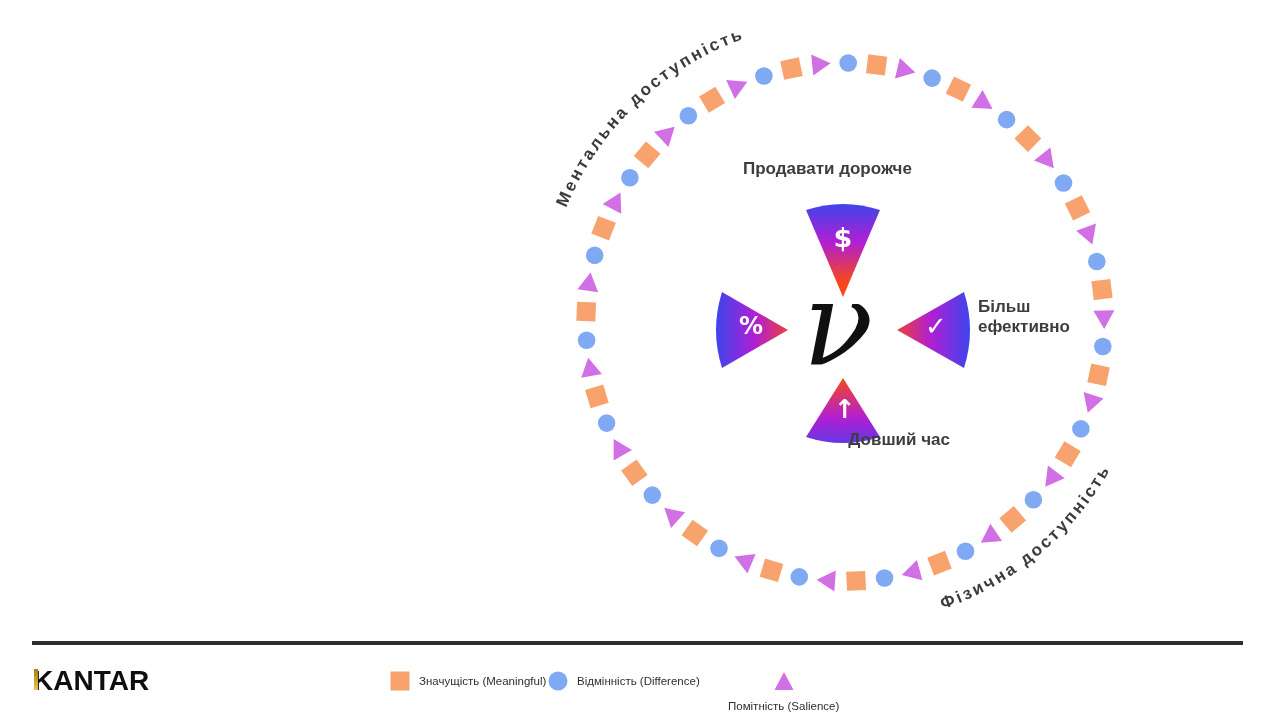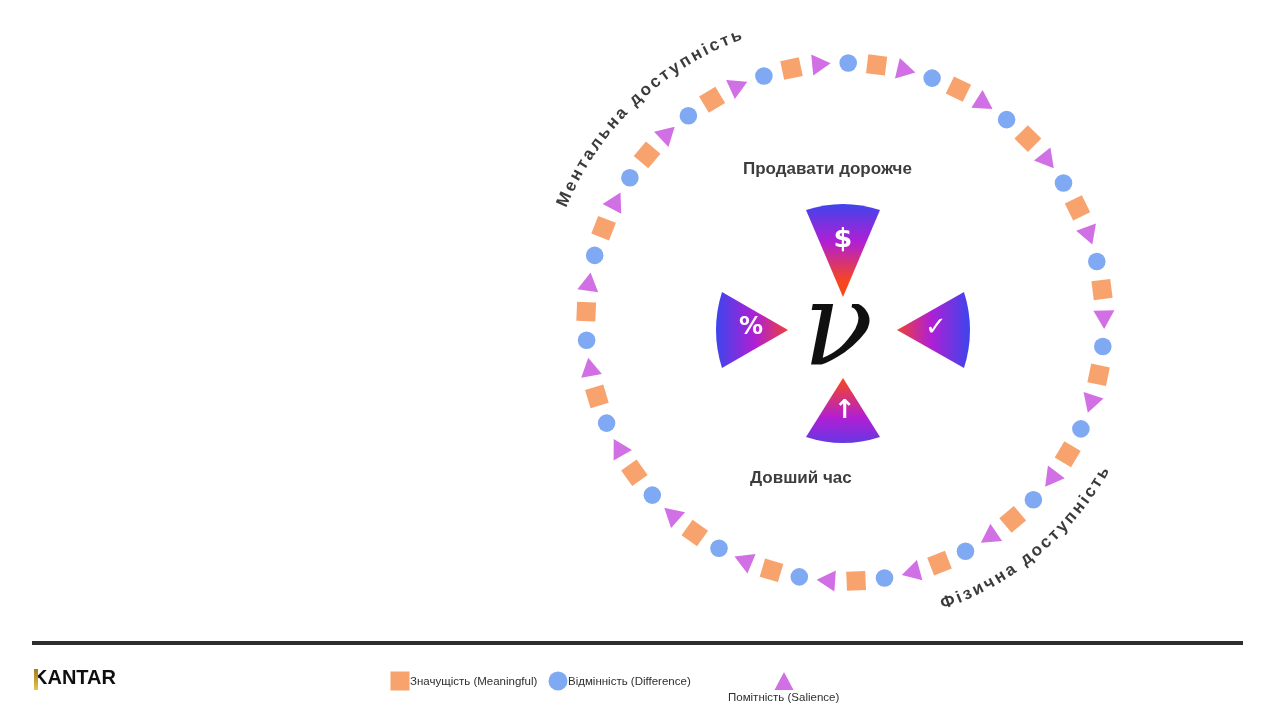--- a/index.html
+++ b/index.html
@@ -8,46 +8,46 @@
 
   .slide-title{position:absolute;left:33px;top:286px;font-size:32px;font-weight:bold;
                color:#2e2e2e;letter-spacing:0.2px;margin:0;}
 
   svg.diagram{position:absolute;left:0;top:0;width:1280px;height:720px;}
 
   .curved-label{font-size:17px;font-weight:bold;letter-spacing:2.6px;fill:#3b3b3b;}
 
   .wedge-label{position:absolute;font-size:17px;font-weight:bold;color:#3d3d3d;line-height:1.18;}
   .label-top{left:743px;top:159px;width:200px;text-align:left;}
-  .label-bottom{left:750px;top:468px;width:200px;text-align:left;}
+  .label-bottom{left:750px;top:430px;width:200px;text-align:right;}
   .label-left{left:556px;top:297px;width:150px;text-align:right;}
   .label-right{left:978px;top:297px;width:150px;text-align:left;}
   .wedge-label span{display:block;}
 
   .wedge-icon{position:absolute;color:#ffffff;font-weight:bold;line-height:0;
               transform:translate(-50%,-50%);
               font-family:"DejaVu Sans","Liberation Sans",sans-serif;}
   .icon-dollar{left:843px;top:238px;font-size:27px;}
   .icon-percent{left:751px;top:326px;font-size:24px;}
   .icon-check{left:936px;top:326px;font-size:26px;}
   .icon-arrow{left:845px;top:409px;font-size:26px;}
 
   .center-v{position:absolute;left:838px;top:324px;transform:translate(-50%,-50%);
             font-family:"DejaVu Serif",serif;font-style:italic;font-size:116px;
             line-height:0;color:#101010;}
 
   .footer-divider{position:absolute;left:32px;top:641px;width:1211px;height:4px;
                   background:#2e2e2e;}
 
-  .logo{position:absolute;left:33px;top:667px;font-size:20px;font-weight:bold;
+  .logo{position:absolute;left:33px;top:667px;font-size:28px;font-weight:bold;
         color:#0f0f0f;letter-spacing:0px;line-height:1;}
   .logo-bar{position:absolute;left:1px;top:2px;width:4px;height:21px;
             background:linear-gradient(180deg,#a07d1e 0%,#edc24a 100%);}
 
-  .legend-item{position:absolute;top:671px;display:flex;align-items:center;gap:0;
+  .legend-item{position:absolute;top:671px;display:flex;align-items:center;gap:9px;
                font-size:11.5px;color:#2f2f2f;padding-left:44px;}
   .legend-item svg{display:block;}
   .li-0{left:346px;} .li-1{left:504px;} .li-2{left:684px;flex-direction:column;}
 </style>
 </head>
 <body>
 
 <div class="canvas">
 
 
@@ -137,20 +137,24 @@
       <g transform="rotate(180)">
         <path d="M 0,-48 L -37,-107 Q 0,-119 37,-107 Z" fill="url(#wedgeGrad)"></path>
       </g>
       <g transform="rotate(270)">
         <path d="M 0,-55 L -38,-121 Q 0,-133 38,-121 Z" fill="url(#wedgeGrad)"></path>
       </g>
     </g>
   </svg>
 
   <div class="wedge-label label-top">Продавати дорожче</div>
+  <div class="wedge-label label-right">
+    <span>Більш</span>
+    <span>ефективно</span>
+  </div>
   <div class="wedge-label label-bottom">Довший час</div>
 
   <span class="wedge-icon icon-dollar">$</span>
   <span class="wedge-icon icon-percent">%</span>
   <span class="wedge-icon icon-check">✓</span>
   <span class="wedge-icon icon-arrow">↑</span>
 
   <span class="center-v">ν</span>
 
   <div class="footer-divider"></div>

